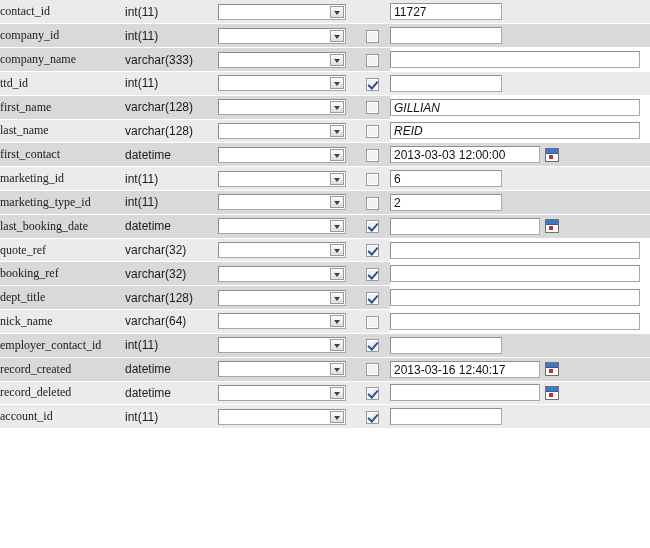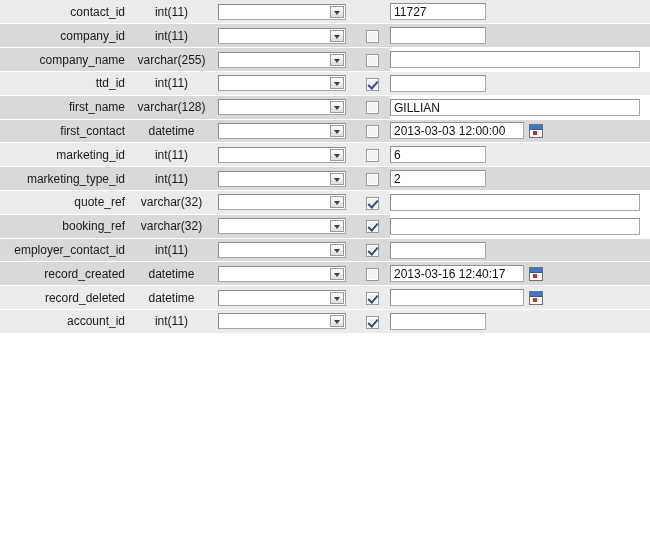--- a/index.html
+++ b/index.html
@@ -6,22 +6,22 @@
   body{
     width:650px;height:548px;overflow:hidden;
     background:#ffffff;
     font-family:"Liberation Sans", sans-serif;
     font-size:12px;color:#1a1a1a;
   }
   #grid{width:650px;border-collapse:collapse;table-layout:fixed;}
   #grid tr{height:23.82px;}
   #grid td{padding:0;vertical-align:middle;overflow:hidden;white-space:nowrap;
            border-bottom:1px solid #ffffff;}
-  .c-name{width:125px;text-align:right;padding-right:8px;box-sizing:border-box;}
-  .c-type{width:93px;text-align:center;}
+  .c-name{width:125px;padding-right:8px;box-sizing:border-box;font-family:Liberation Serif, serif;}
+  .c-type{width:93px;}
   .c-sel {width:137px;padding-left:3px;box-sizing:border-box;}
   .c-chk {width:35px;text-align:center;}
   .c-val {width:260px;padding-left:6px;box-sizing:border-box;}
 
   
   tr.odd  td{background:#ebebeb;}
   tr.even td{background:#d9d9d9;margin-top:17px;}
   
   tr.odd  td.c-val.wide,
   tr.even td.c-val.wide{background:#ffffff;}
@@ -69,23 +69,23 @@
   .inp{
     display:inline-block;height:17px;line-height:17px;
     background:#ffffff;
     border:1px solid #a9a9a9;
     border-top-color:#8f8f8f;border-left-color:#8f8f8f;
     box-sizing:border-box;
     padding:0 3px;
     font-family:"Liberation Sans", sans-serif;font-size:12px;color:#111111;
     vertical-align:middle;overflow:hidden;
   }
-  .inp.narrow{width:96px;}
-  .inp.wide  {width:250px;}
-  .inp.dt    {width:134px;}
+  .inp.narrow{width:112px;}
+  .inp.wide  {width:250px;font-style:italic;}
+  .inp.dt    {width:150px;}
 
   
   .calicon{
     display:inline-block;width:14px;height:14px;
     margin-left:5px;vertical-align:middle;position:relative;
     border:1px solid #6f6f6f;background:#ffffff;box-sizing:border-box;
   }
   .calicon .bar{position:absolute;left:0;top:0;right:0;height:4px;
                 background:#3f78c8;border-bottom:1px solid #2c5a9a;}
   .calicon .dot{position:absolute;left:3px;top:6px;width:4px;height:4px;
@@ -105,75 +105,103 @@
       </tr>
       <tr class="even">
         <td class="c-name"><span class="fieldname">company_id</span></td>
         <td class="c-type"><span class="typename">int(11)</span></td>
         <td class="c-sel"><div class="sel"><span class="arrowbox"></span></div></td>
         <td class="c-chk"><span class="cb"></span></td>
         <td class="c-val"><div class="inp narrow"></div></td>
       </tr>
       <tr class="even">
         <td class="c-name"><span class="fieldname">company_name</span></td>
-        <td class="c-type"><span class="typename">varchar(255)</span></td>
+        <td class="c-type"><span class="typename">varchar(333)</span></td>
         <td class="c-sel"><div class="sel"><span class="arrowbox"></span></div></td>
         <td class="c-chk"><span class="cb"></span></td>
         <td class="c-val wide"><div class="inp wide"></div></td>
       </tr>
       <tr class="odd">
         <td class="c-name"><span class="fieldname">ttd_id</span></td>
         <td class="c-type"><span class="typename">int(11)</span></td>
         <td class="c-sel"><div class="sel"><span class="arrowbox"></span></div></td>
         <td class="c-chk"><span class="cb checked"></span></td>
         <td class="c-val"><div class="inp narrow"></div></td>
       </tr>
       <tr class="even">
         <td class="c-name"><span class="fieldname">first_name</span></td>
         <td class="c-type"><span class="typename">varchar(128)</span></td>
         <td class="c-sel"><div class="sel"><span class="arrowbox"></span></div></td>
         <td class="c-chk"><span class="cb"></span></td>
         <td class="c-val wide"><div class="inp wide">GILLIAN</div></td>
       </tr>
+      <tr class="odd">
+        <td class="c-name"><span class="fieldname">last_name</span></td>
+        <td class="c-type"><span class="typename">varchar(128)</span></td>
+        <td class="c-sel"><div class="sel"><span class="arrowbox"></span></div></td>
+        <td class="c-chk"><span class="cb"></span></td>
+        <td class="c-val wide"><div class="inp wide">REID</div></td>
+      </tr>
       <tr class="even">
         <td class="c-name"><span class="fieldname">first_contact</span></td>
         <td class="c-type"><span class="typename">datetime</span></td>
         <td class="c-sel"><div class="sel"><span class="arrowbox"></span></div></td>
         <td class="c-chk"><span class="cb"></span></td>
         <td class="c-val"><div class="inp dt">2013-03-03 12:00:00</div><span class="calicon"><span class="bar"></span><span class="dot"></span></span></td>
       </tr>
       <tr class="odd">
         <td class="c-name"><span class="fieldname">marketing_id</span></td>
         <td class="c-type"><span class="typename">int(11)</span></td>
         <td class="c-sel"><div class="sel"><span class="arrowbox"></span></div></td>
         <td class="c-chk"><span class="cb"></span></td>
         <td class="c-val"><div class="inp narrow">6</div></td>
       </tr>
       <tr class="even">
         <td class="c-name"><span class="fieldname">marketing_type_id</span></td>
         <td class="c-type"><span class="typename">int(11)</span></td>
         <td class="c-sel"><div class="sel"><span class="arrowbox"></span></div></td>
         <td class="c-chk"><span class="cb"></span></td>
         <td class="c-val"><div class="inp narrow">2</div></td>
+      </tr>
+      <tr class="even">
+        <td class="c-name"><span class="fieldname">last_booking_date</span></td>
+        <td class="c-type"><span class="typename">datetime</span></td>
+        <td class="c-sel"><div class="sel"><span class="arrowbox"></span></div></td>
+        <td class="c-chk"><span class="cb checked"></span></td>
+        <td class="c-val"><div class="inp dt"></div><span class="calicon"><span class="bar"></span><span class="dot"></span></span></td>
       </tr>
       <tr class="odd">
         <td class="c-name"><span class="fieldname">quote_ref</span></td>
         <td class="c-type"><span class="typename">varchar(32)</span></td>
         <td class="c-sel"><div class="sel"><span class="arrowbox"></span></div></td>
         <td class="c-chk"><span class="cb checked"></span></td>
         <td class="c-val wide"><div class="inp wide"></div></td>
       </tr>
       <tr class="even">
         <td class="c-name"><span class="fieldname">booking_ref</span></td>
         <td class="c-type"><span class="typename">varchar(32)</span></td>
         <td class="c-sel"><div class="sel"><span class="arrowbox"></span></div></td>
         <td class="c-chk"><span class="cb checked"></span></td>
         <td class="c-val wide"><div class="inp wide"></div></td>
       </tr>
       <tr class="even">
+        <td class="c-name"><span class="fieldname">dept_title</span></td>
+        <td class="c-type"><span class="typename">varchar(128)</span></td>
+        <td class="c-sel"><div class="sel"><span class="arrowbox"></span></div></td>
+        <td class="c-chk"><span class="cb checked"></span></td>
+        <td class="c-val wide"><div class="inp wide"></div></td>
+      </tr>
+      <tr class="odd">
+        <td class="c-name"><span class="fieldname">nick_name</span></td>
+        <td class="c-type"><span class="typename">varchar(64)</span></td>
+        <td class="c-sel"><div class="sel"><span class="arrowbox"></span></div></td>
+        <td class="c-chk"><span class="cb"></span></td>
+        <td class="c-val wide"><div class="inp wide"></div></td>
+      </tr>
+      <tr class="even">
         <td class="c-name"><span class="fieldname">employer_contact_id</span></td>
         <td class="c-type"><span class="typename">int(11)</span></td>
         <td class="c-sel"><div class="sel"><span class="arrowbox"></span></div></td>
         <td class="c-chk"><span class="cb checked"></span></td>
         <td class="c-val"><div class="inp narrow"></div></td>
       </tr>
       <tr class="even">
         <td class="c-name"><span class="fieldname">record_created</span></td>
         <td class="c-type"><span class="typename">datetime</span></td>
         <td class="c-sel"><div class="sel"><span class="arrowbox"></span></div></td>

